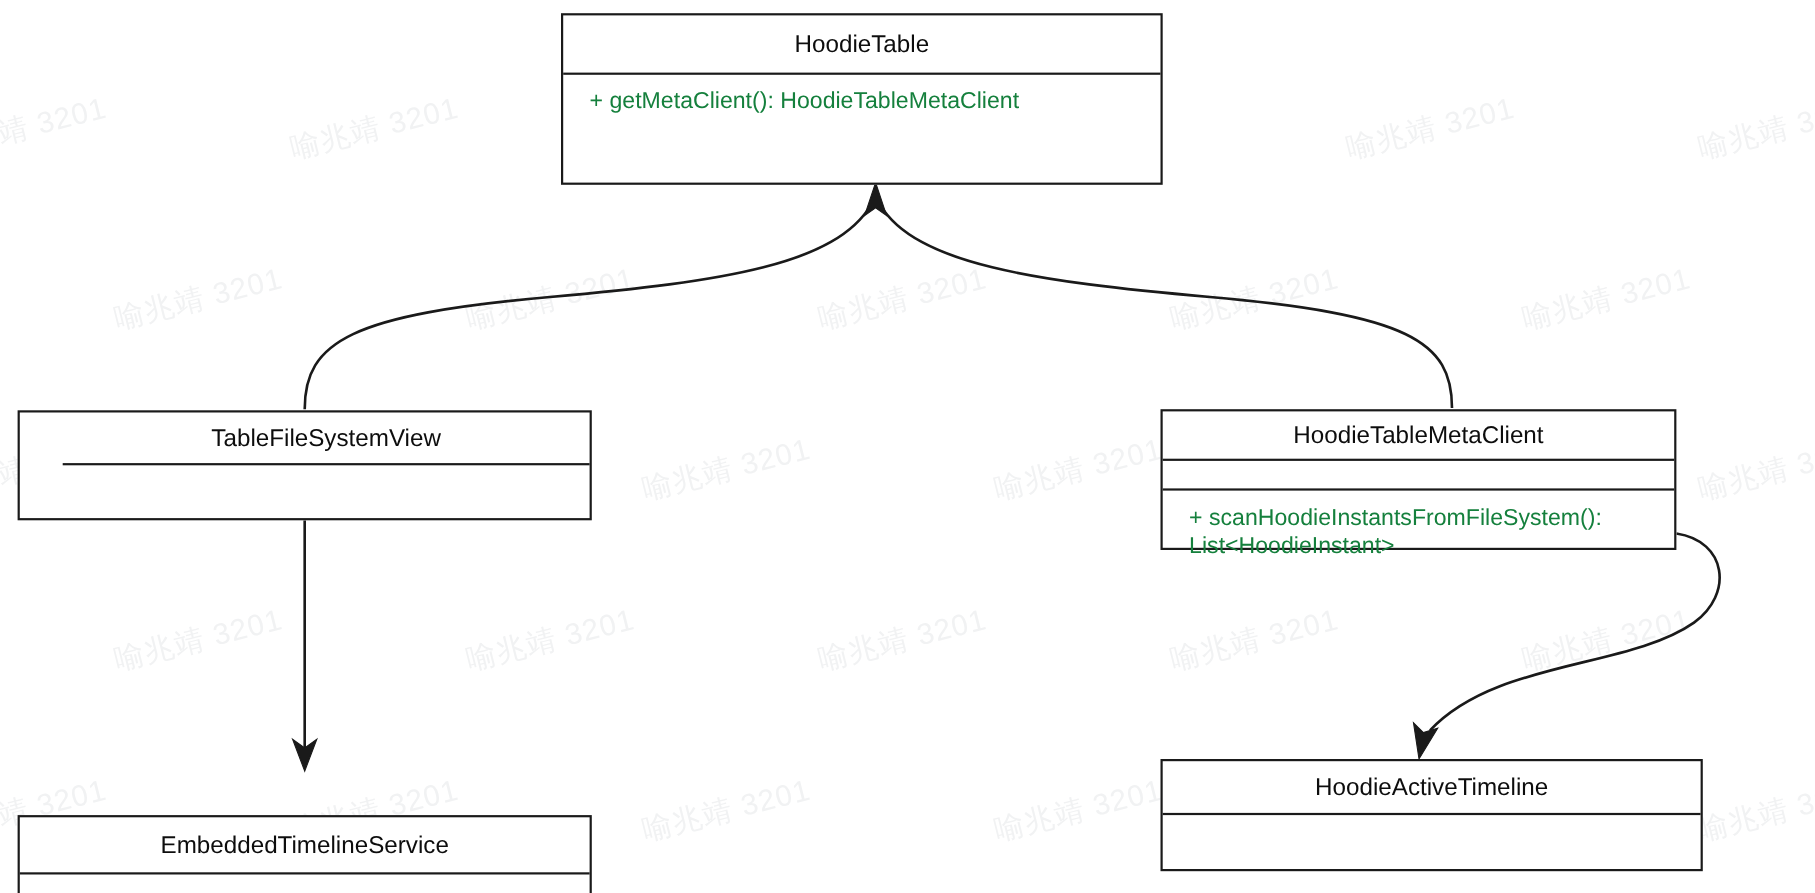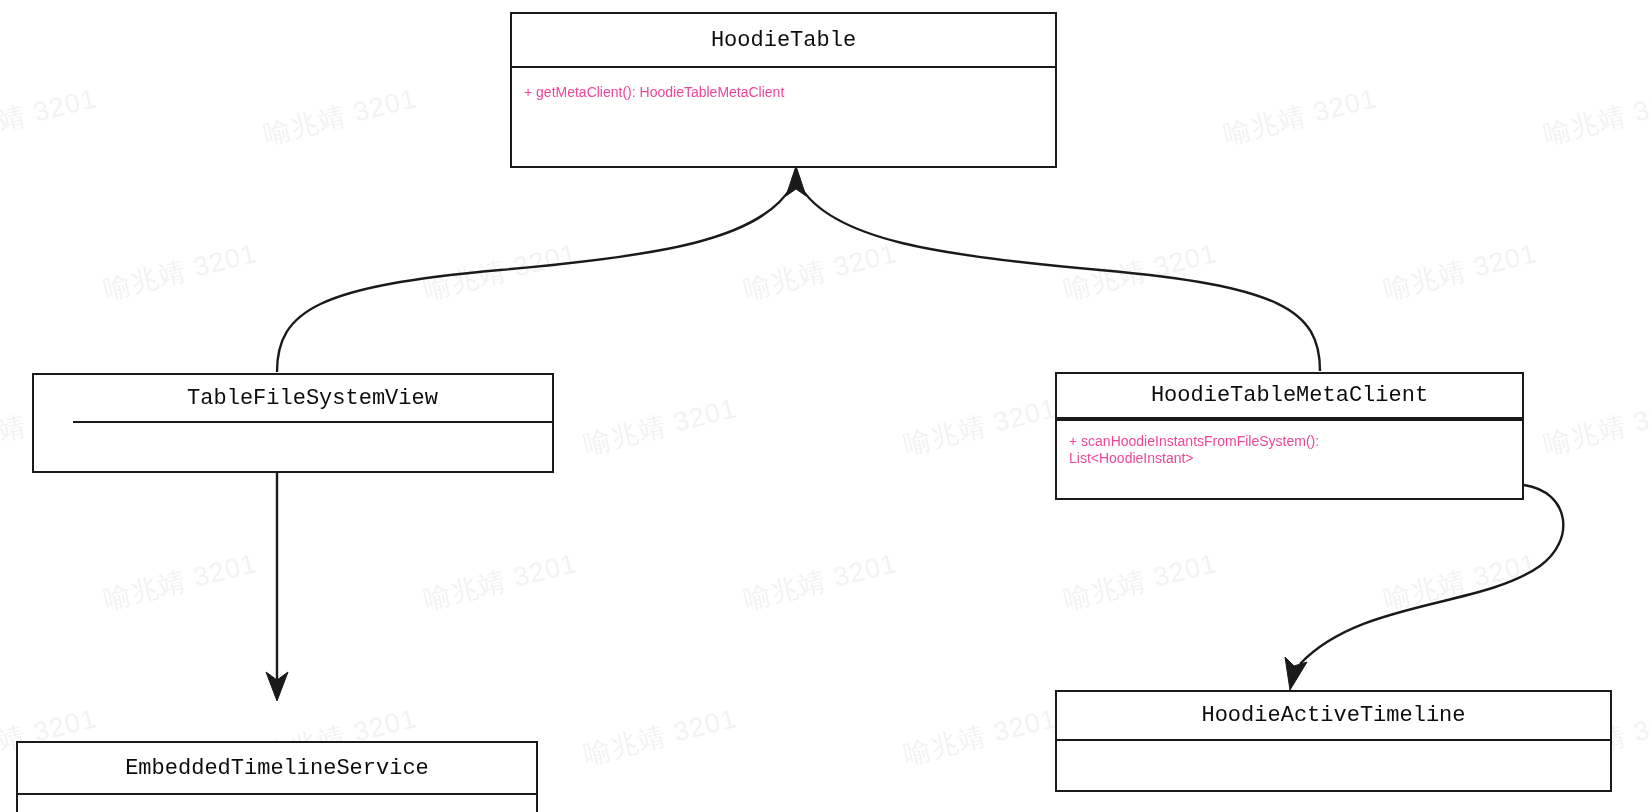--- a/index.html
+++ b/index.html
@@ -60,71 +60,72 @@
     box-sizing: border-box;
     background: #ffffff;
     border: 2px solid #1a1a1a;
     z-index: 3;
   }
   .uml-title {
     box-sizing: border-box;
     text-align: right;
     font-size: 22px;
     color: #0d0d0d;
-    font-family: Liberation Mono, monospace;
+    font-family: Liberation Sans, sans-serif;
     display: flex;
     align-items: center;
     justify-content: center;
     border-bottom: 2px solid #1a1a1a;
     background: transparent;
   }
   .uml-members {
     box-sizing: border-box;
     background: transparent;
   }
   .uml-member {
     box-sizing: border-box;
-    font-size: 14px;
-    color: #ec4899;
-    padding: 0 12px;
+    font-size: 21px;
+    color: #15803d;
+    padding: 0 24px;
     display: flex;
     align-items: center;
     font-family: "Liberation Sans", sans-serif;
     white-space: pre-wrap;
     line-height: 1.24;
   }
   .uml-member.divided {
     border-top: 2px solid #1a1a1a;
+    margin-top: 25px;
   }
   .uml-member.nodiv {
     border-top: none;
   }
   .uml-empty {
     box-sizing: border-box;
   }
 
   
   #box-hoodie-table { left: 510px; top: 12px; width: 547px; height: 156px; }
   #box-hoodie-table .uml-title { height: 54px; }
   #box-hoodie-table .uml-member { height: 49px; }
 
-  #box-table-file-system-view { left: 32px; top: 373px; width: 522px; height: 100px; padding-left: 39px; }
+  #box-table-file-system-view { left: 16px; top: 373px; width: 522px; height: 100px; padding-left: 39px; }
   #box-table-file-system-view .uml-title { height: 48px; }
   #box-table-file-system-view .uml-empty { height: 48px; }
 
   #box-hoodie-table-meta-client { left: 1055px; top: 372px; width: 469px; height: 128px; }
   #box-hoodie-table-meta-client .uml-title { height: 45px; }
   #box-hoodie-table-meta-client .m1 { height: 47px; }
   #box-hoodie-table-meta-client .m2 { height: 81px; align-items: flex-start; padding-top: 12px; }
 
   #box-embedded-timeline-service { left: 16px; top: 741px; width: 522px; height: 99px; }
   #box-embedded-timeline-service .uml-title { height: 52px; }
   #box-embedded-timeline-service .uml-empty { height: 43px; }
 
-  #box-hoodie-active-timeline { left: 1055px; top: 690px; width: 557px; height: 102px; }
+  #box-hoodie-active-timeline { left: 1055px; top: 690px; width: 493px; height: 102px; }
   #box-hoodie-active-timeline .uml-title { height: 49px; }
   #box-hoodie-active-timeline .uml-empty { height: 49px; }
 </style>
 </head>
 <body>
 
 <div id="canvas">
 
   <div id="watermark-layer">
       <div class="wm" style="left: -60px; top: 118px; color: rgb(241, 242, 243); transform: rotate(-14deg);">喻兆靖 3201</div>

